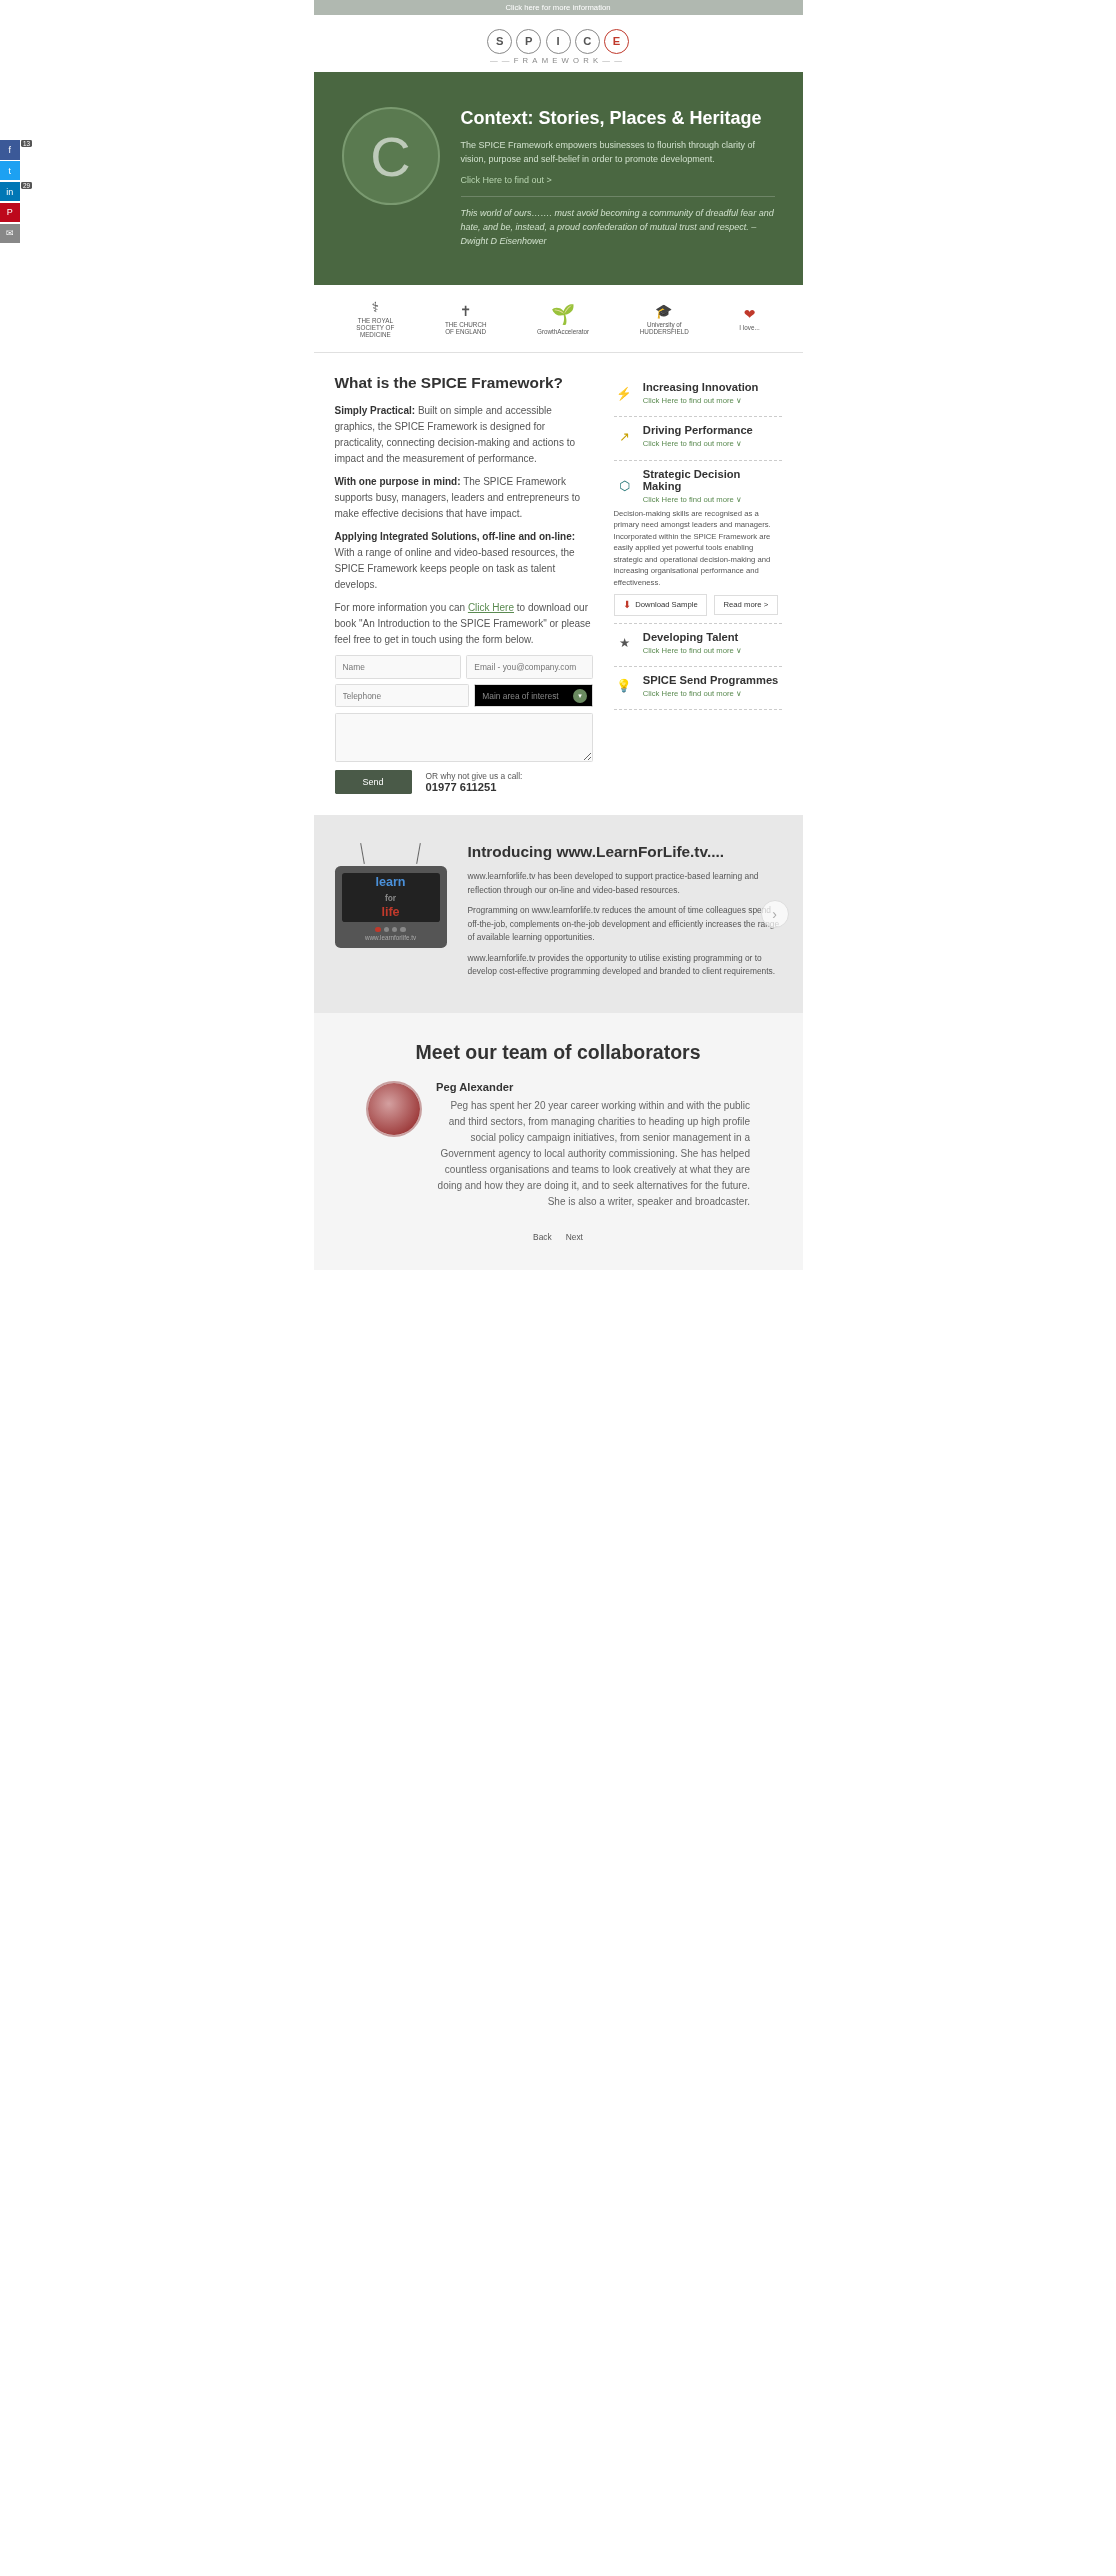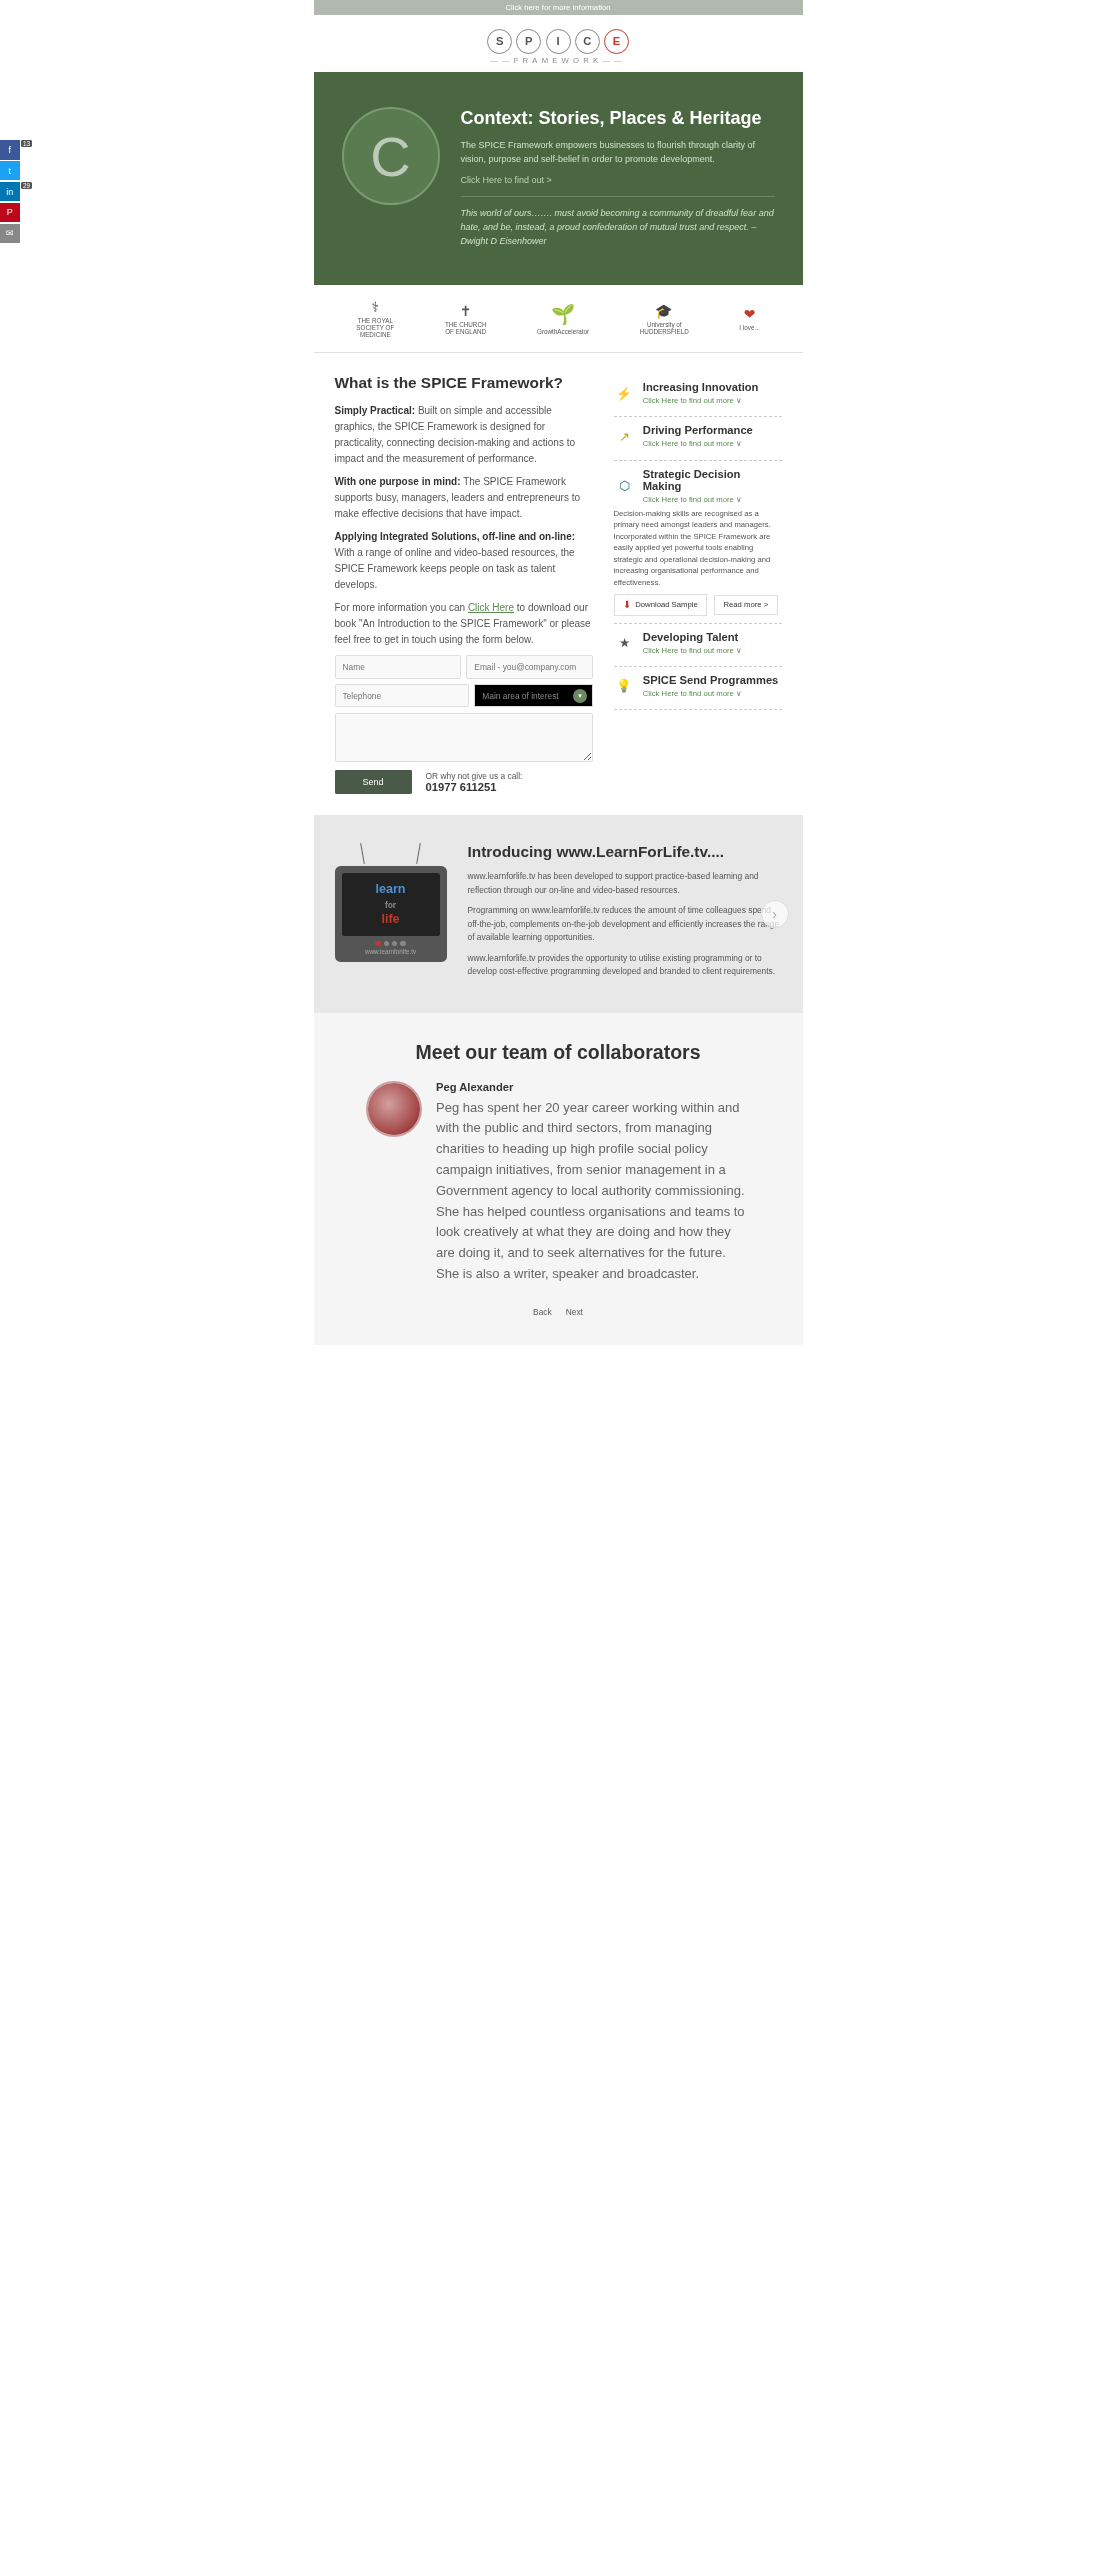--- a/index.html
+++ b/index.html
@@ -337,21 +337,21 @@
     }
     .tv-body {
       background: #555;
       border-radius: 5.6px;
       padding: 7px;
       position: relative;
     }
     .tv-screen {
       background: #222;
       border-radius: 2.8px;
-      height: 63px;
+      height: 49px;
       display: flex;
       align-items: center;
       justify-content: center;
       overflow: hidden;
       margin-bottom: 4.2px;
     }
     .tv-screen-text {
       font-size: 12.6px;
       font-weight: bold;
       line-height: 1.2;
@@ -449,23 +449,24 @@
       width: 100%;
       height: 100%;
       background: radial-gradient(circle at 40% 40%, #d4a0a0, #8b1a1a);
     }
     .member-info h3 {
       font-size: 11.2px;
       color: #333;
       margin-bottom: 4.2px;
     }
     .member-info p {
-      font-size: 13px;
+      font-size: 10px;
       color: #666;
       line-height: 1.6;
+      text-align: right;
     }
     .pagination {
       margin-top: 22px;
       display: flex;
       justify-content: center;
       gap: 14px;
     }
     .page-link {
       font-size: 8.4px;
       color: #555;

